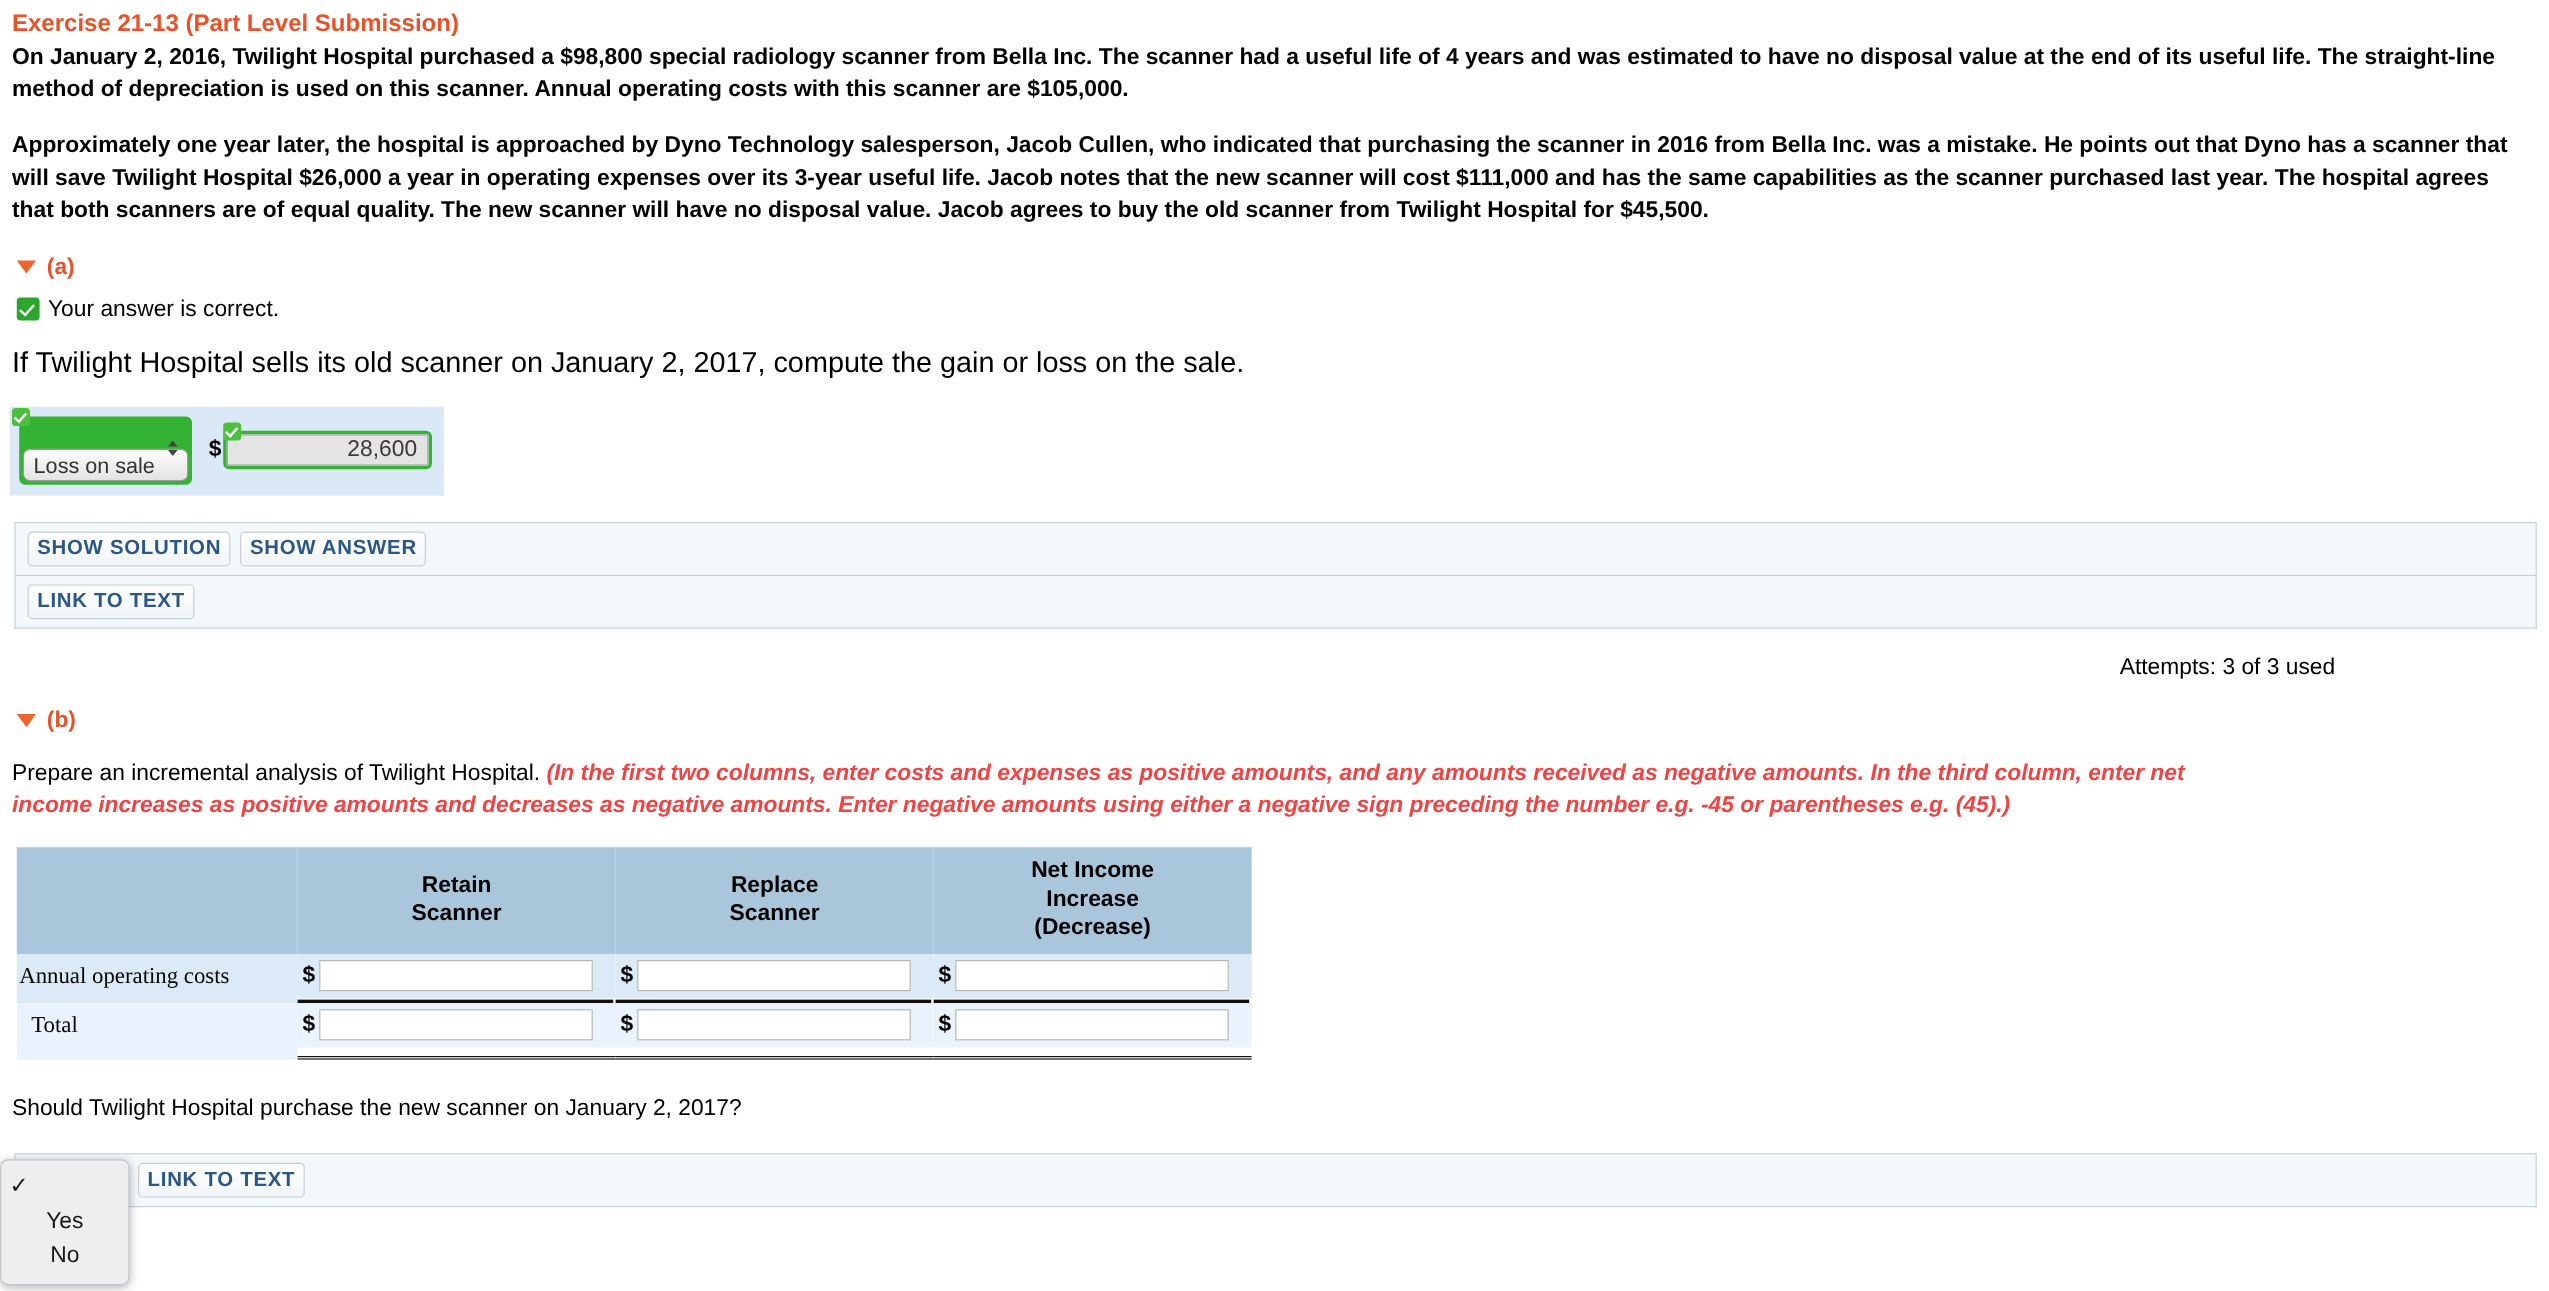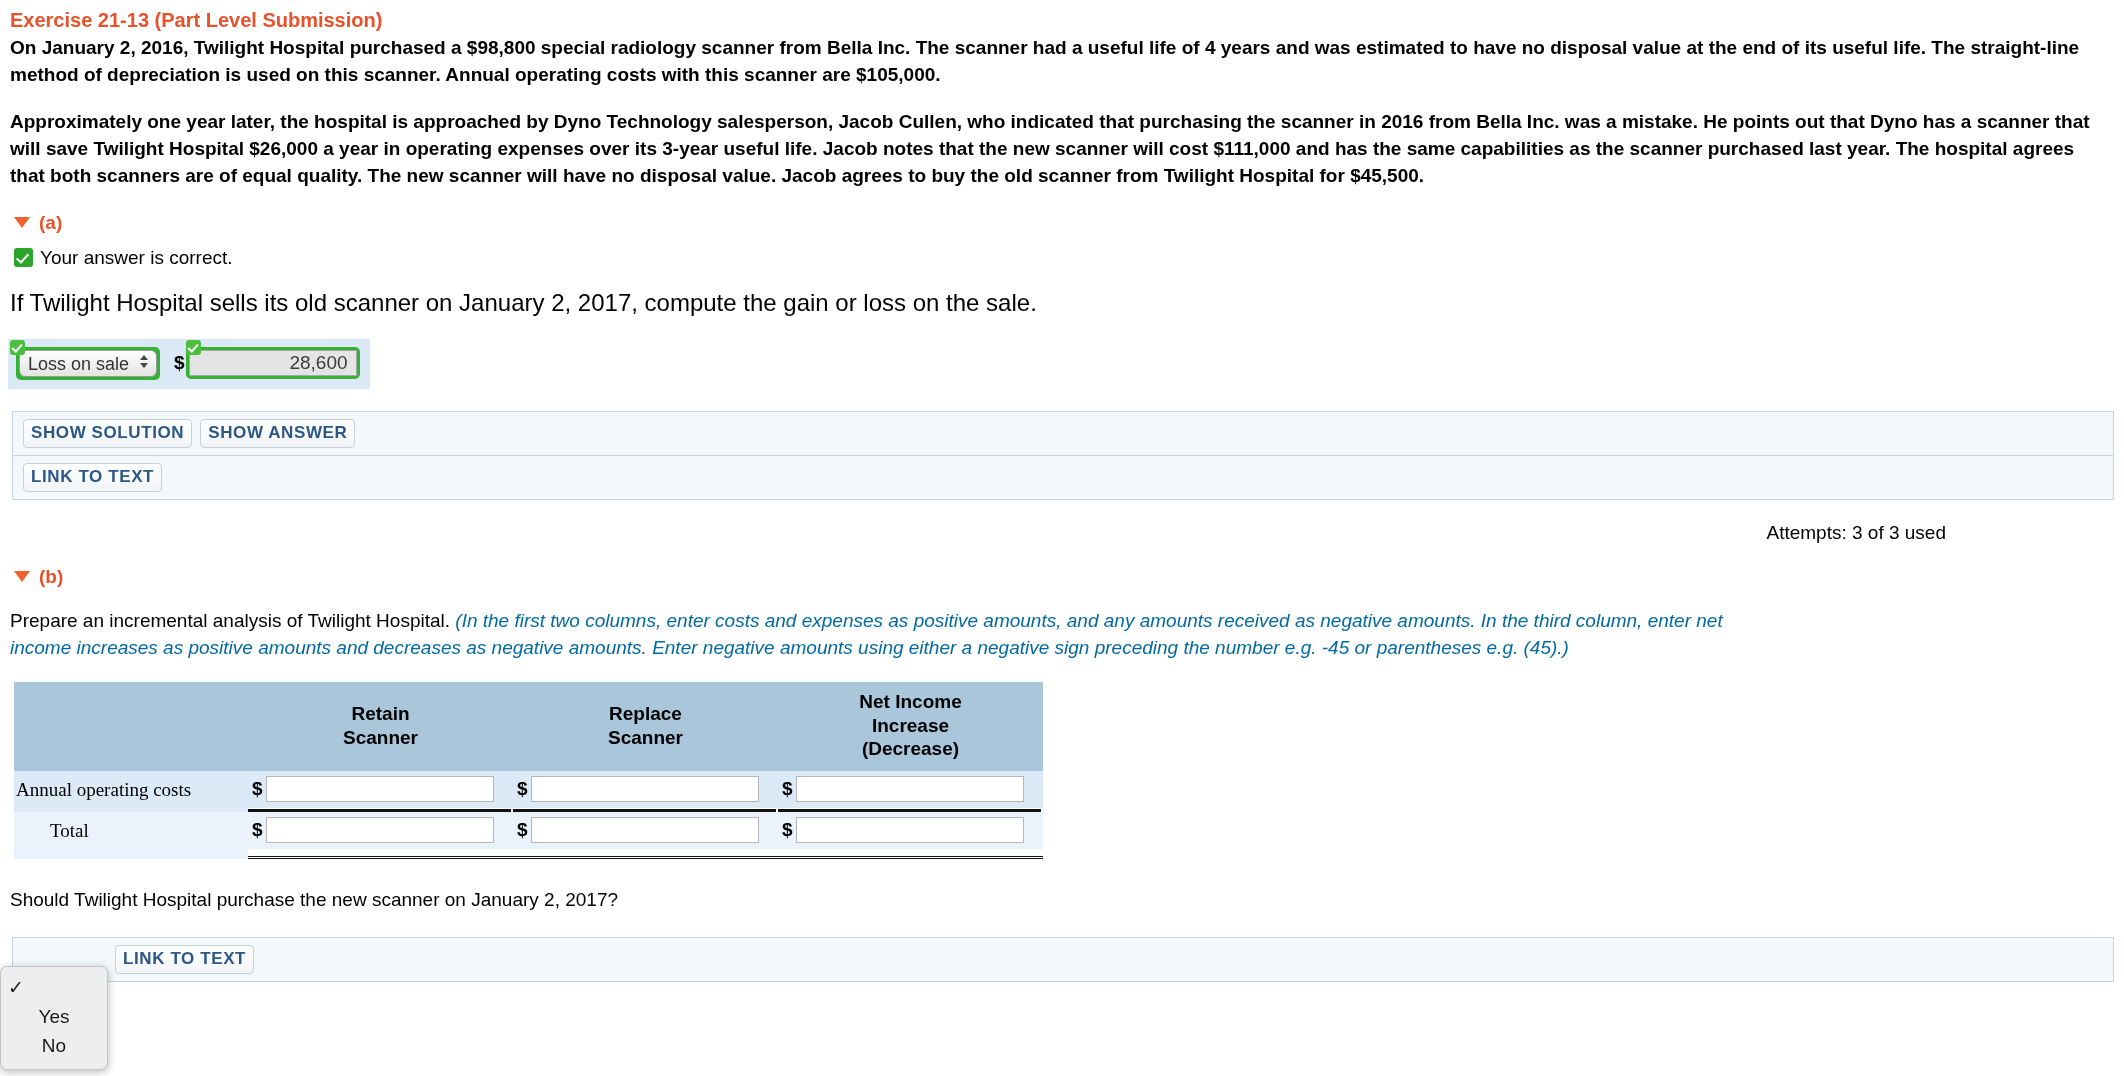--- a/index.html
+++ b/index.html
@@ -129,20 +129,21 @@
     background: linear-gradient(#fdfdfd, #e3e3e3);
     font-family: "Liberation Sans", sans-serif;
     font-size: 18px;
     color: #333;
     padding: 3px 26px 4px 8px;
     height: 27px;
     box-sizing: border-box;
     line-height: 20px;
     outline: none;
     min-width: 100px;
+    margin-top: 24px;
   }
   .sel-outer { position: relative; display: inline-flex; }
   .stepper {
     position: absolute;
     right: 8px; top: 50%;
     transform: translateY(-50%);
     width: 9px; height: 16px;
     pointer-events: none;
   }
   .stepper span {
@@ -199,43 +200,43 @@
     padding: 22px 178px 0 0;
   }
 
   
   .instr {
     padding: 19px 12px 0 10px;
     font-size: 19px;
     line-height: 1.45;
   }
   .instr .red {
-    color: #0369a1;
+    color: #ef4444;
     font-style: italic;
-    font-weight: normal;
+    font-weight: bold;
     margin-top: 32px;
   }
 
   
   .tbl-wrap { padding: 20px 0 0 14px; }
   table.ia {
     border-collapse: collapse;
     table-layout: fixed;
   }
   table.ia th.blank { width: 232px; background: #a9c6db; }
   table.ia th.col   { width: 265px; background: #a9c6db;
                       font-size: 19px; font-weight: bold; text-align: center;
                       padding: 8px 0 10px 0; line-height: 1.25; }
   table.ia td.lbl {
     font-size: 19px;
     padding: 0 0 0 2px;
     white-space: nowrap;
     font-family: Liberation Serif, serif;
   }
-  table.ia td.lbl.indent { padding-left: 36px; }
+  table.ia td.lbl.indent { padding-left: 12px; }
   table.ia tr.r-odd  td { background: #dceaf7; }
   table.ia tr.r-even td { background: #eaf3fc; }
   table.ia td.cell {
     padding: 5px 6px 6px 4px;
     vertical-align: middle;
   }
   .cellflex { display: flex; align-items: flex-end; gap: 3px; }
   .cellflex .dol { font-size: 19px; font-weight: bold; width: 11px; line-height: 26px; }
   .cellflex .spacer { width: 11px; }
   .tinput {

